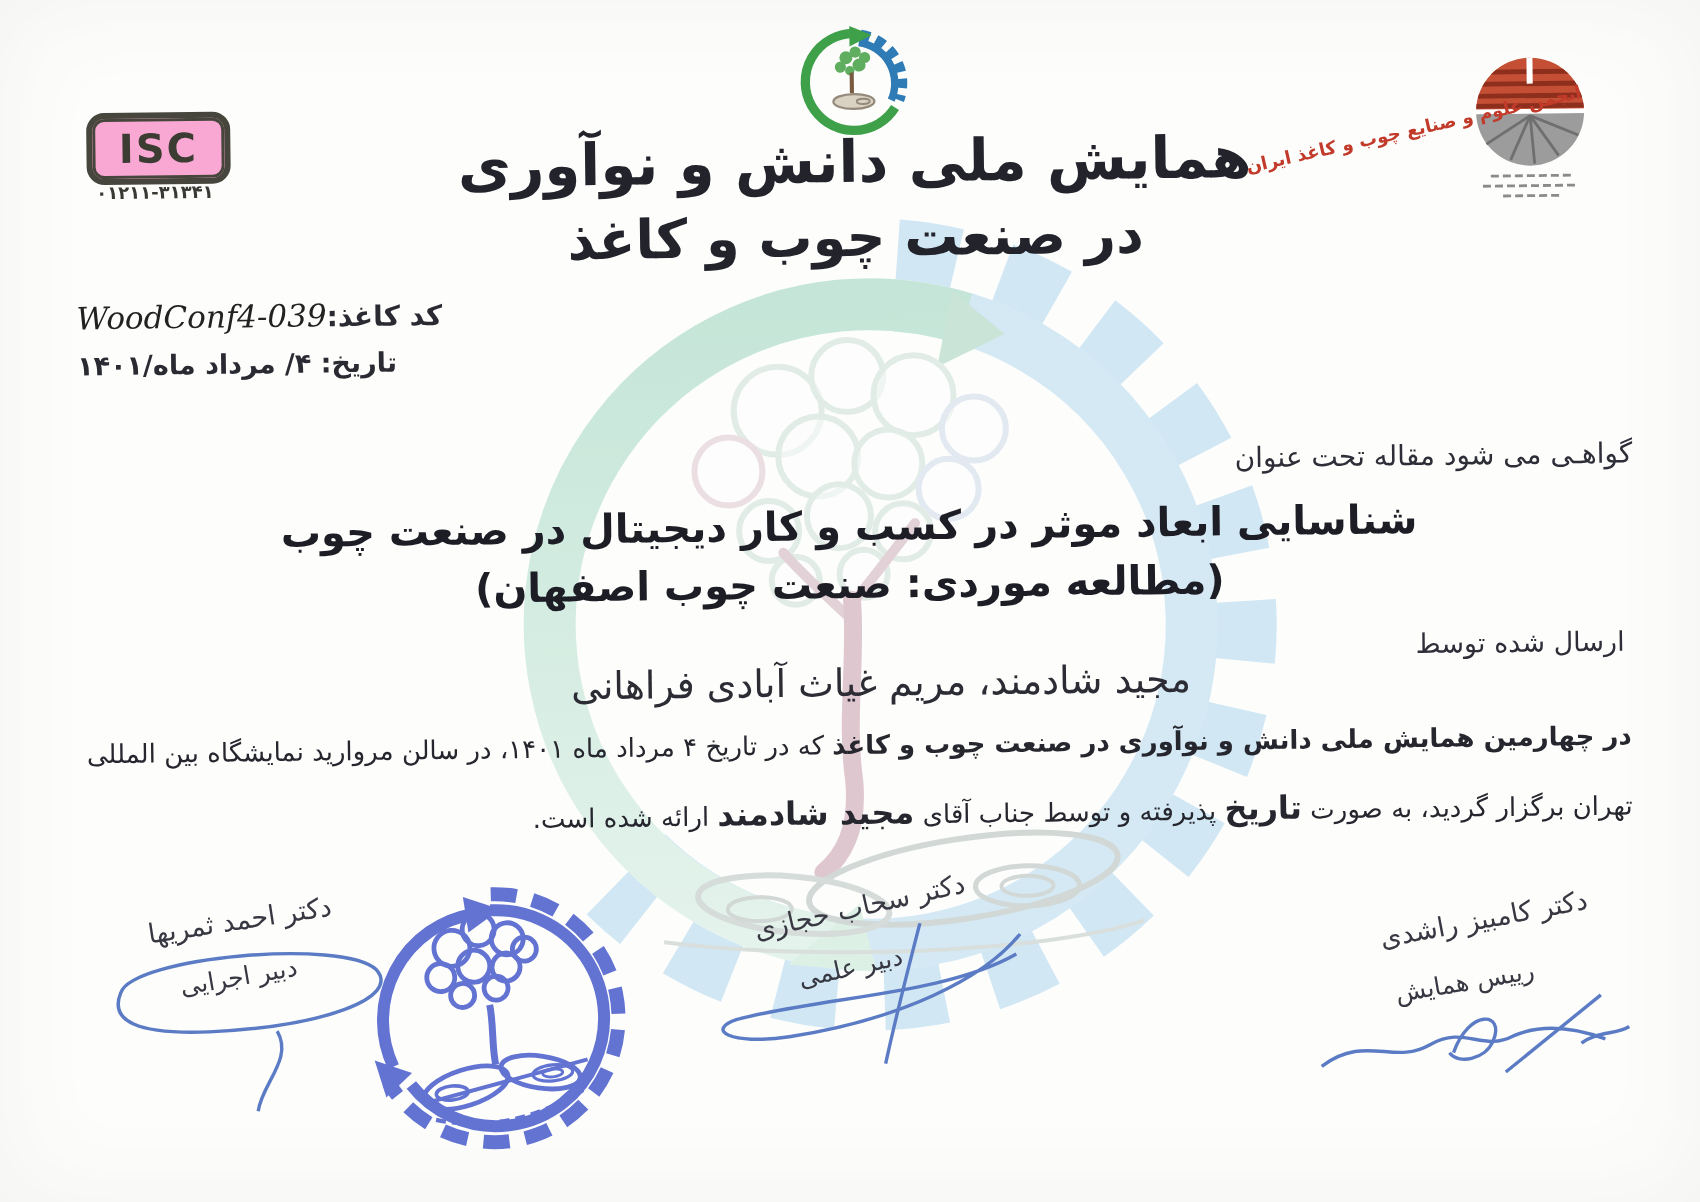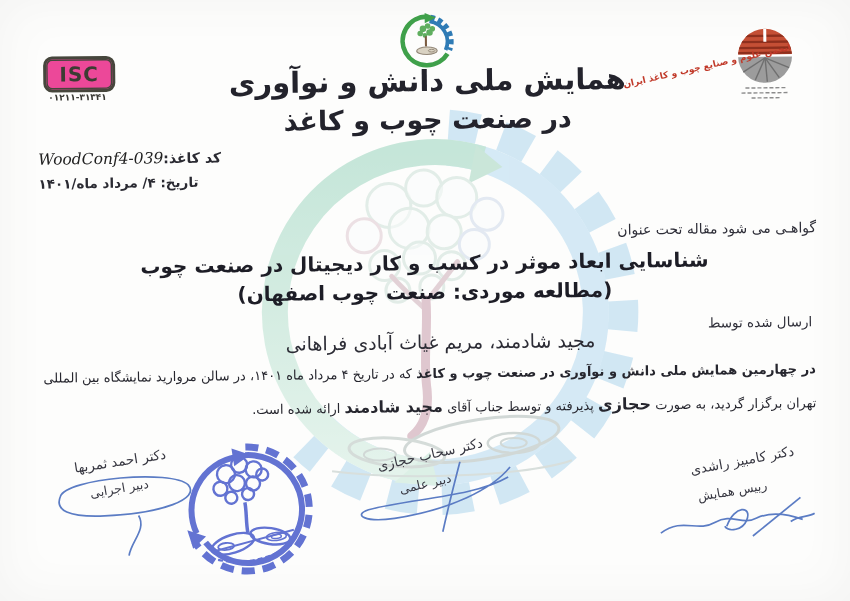--- a/index.html
+++ b/index.html
@@ -8,21 +8,21 @@
     background:#fdfdfc;direction:rtl;
     font-family:"DejaVu Sans",sans-serif;color:#26262e;
     box-shadow:inset 0 0 50px rgba(90,90,80,0.06);
   }
   .scan{position:absolute;inset:0;transform:rotate(-0.7deg);transform-origin:50% 50%;}
   .abs{position:absolute;}
   
   .watermark{left:0;top:0;width:850px;height:601px;pointer-events:none;}
   
   .isc-box{
-    left:46px;top:52px;width:66px;height:30px;background:#ec4899;
+    left:46px;top:52px;width:66px;height:30px;background:#f9a8d4;
     border:3px solid #46463c;border-radius:9px;
     display:flex;align-items:center;justify-content:center;
     box-shadow:inset 0 0 0 1.5px #46463c;
   }
   .isc-box .isc-text{font-weight:bold;font-size:20px;letter-spacing:1px;color:#3c3c33;font-family:"DejaVu Sans",sans-serif;}
   .isc-code{left:32px;top:88px;width:96px;text-align:center;font-size:9px;font-weight:bold;color:#3a3a35;}
   
   .logo-center{left:402px;top:13px;width:56px;height:56px;}
   .society{left:630px;top:26px;width:205px;height:95px;}
   .society-text{
@@ -173,21 +173,21 @@
     <div class="abs certify-line">گواهـی می شود مقاله تحت عنوان</div>
     <div class="abs article-title-1">شناسایی ابعاد موثر در کسب و کار دیجیتال در صنعت چوب</div>
     <div class="abs article-title-2">(مطالعه موردی: صنعت چوب اصفهان)</div>
     <div class="abs submitted-line">ارسال شده توسط</div>
     <div class="abs authors-line">مجید شادمند، مریم غیاث آبادی فراهانی</div>
 
     <div class="abs para-1">
       <span class="b">در چهارمین همایش ملی دانش و نوآوری در صنعت چوب و کاغذ</span><span> که در تاریخ ۴ مرداد ماه ۱۴۰۱، در سالن مروارید نمایشگاه بین المللی</span>
     </div>
     <div class="abs para-2">
-      <span>تهران برگزار گردید، به صورت </span><span class="bx">حجازی</span><span> پذیرفته و توسط جناب آقای </span><span class="bx">مجید شادمند</span><span> ارائه شده است.</span>
+      <span>تهران برگزار گردید، به صورت </span><span class="bx">تاریخ</span><span> پذیرفته و توسط جناب آقای </span><span class="bx">مجید شادمند</span><span> ارائه شده است.</span>
     </div>
 
     <svg class="abs stamp" width="140" height="134" viewBox="0 0 140 134">
       <g fill="none" stroke="#5668cf">
         <path d="M74,5 A62,62 0 1 1 14,94" stroke-width="7" stroke-dasharray="13 8"></path>
         <path d="M73,13 A54,54 0 1 1 25,96" stroke-width="6"></path>
         <path d="M64,14 A54,54 0 0 0 17,86" stroke-width="6"></path>
         <g stroke-width="2.4">
           <circle cx="52" cy="30" r="9"></circle>
             <circle cx="66" cy="22" r="8"></circle>

